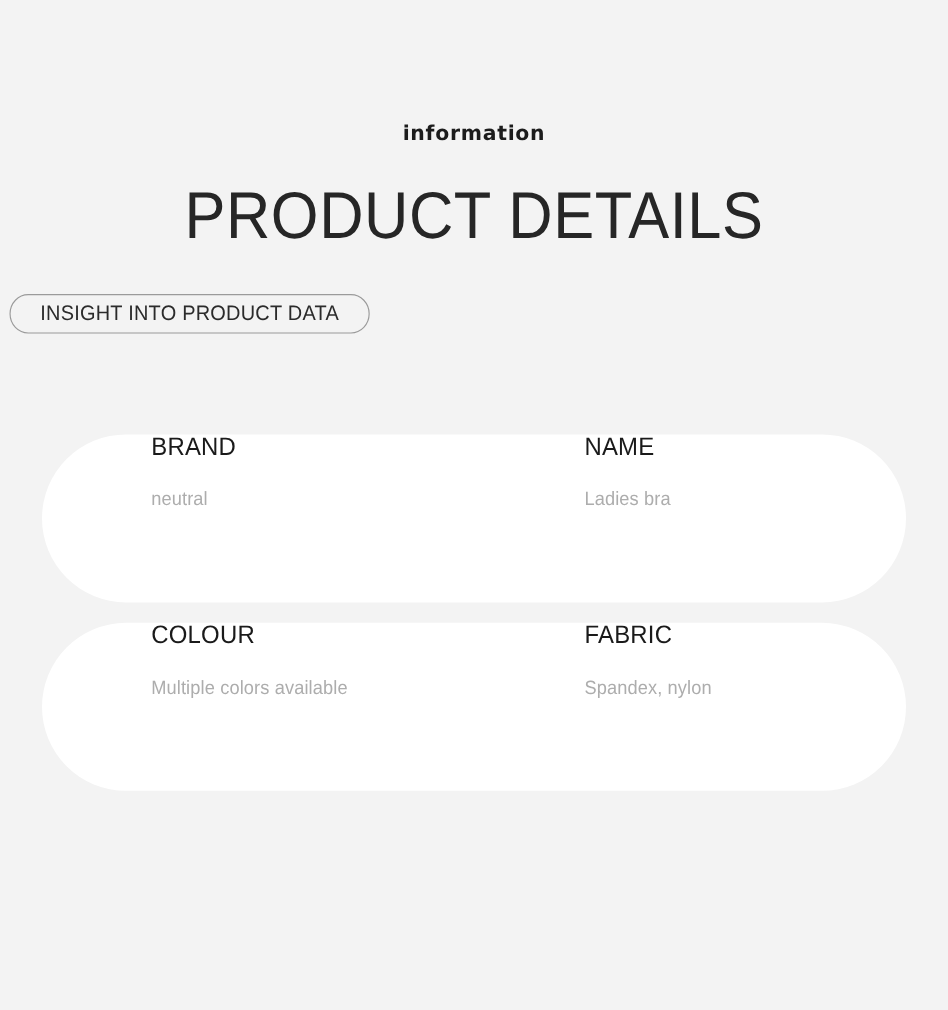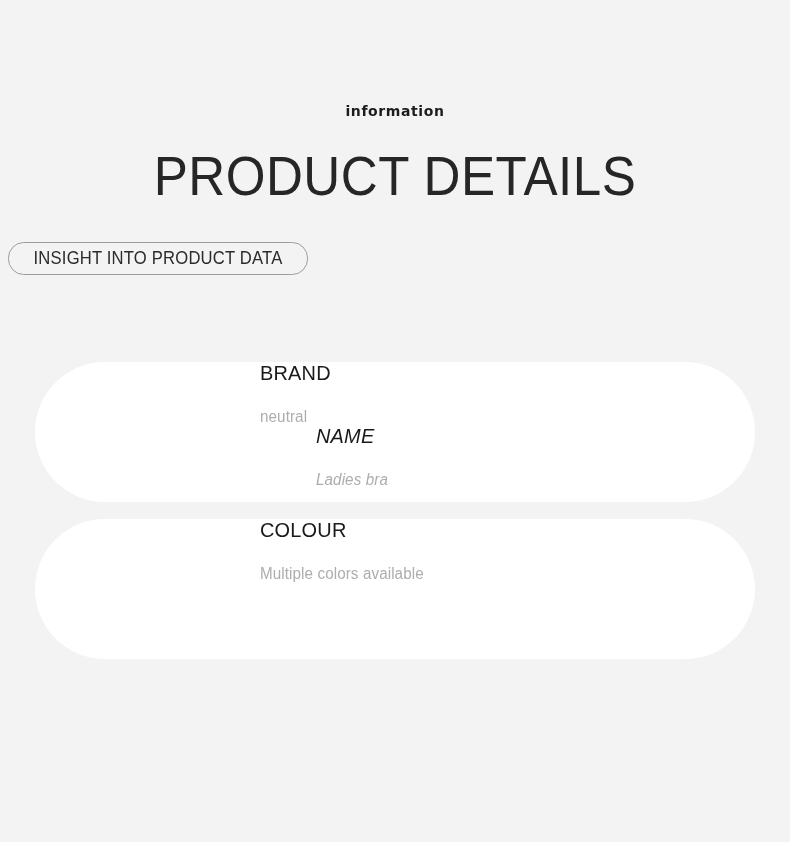--- a/index.html
+++ b/index.html
@@ -24,21 +24,21 @@
   }
 
   
   .header {
     text-align: center;
     padding-top: 104px;
   }
 
   .eyebrow {
     font-family: "DejaVu Sans", sans-serif;
-    font-size: 14px;
+    font-size: 17px;
     font-weight: 700;
     color: #1c1c1c;
     letter-spacing: 0.6px;
     line-height: 1;
     margin: 0;
   }
 
   .main-title {
     font-family: "Liberation Sans", sans-serif;
     font-size: 55px;
@@ -100,32 +100,32 @@
     margin-bottom: 0;
   }
 
   .card-inner {
     position: absolute;
     left: 91px;       
     top: 0;
     right: 0;
     height: 100%;
     display: flex;
-    flex-direction: column;
-    align-items: center;
+    flex-direction: row;
+    align-items: flex-start;
   }
 
   .field {
     display: flex;
     flex-direction: column;
     justify-content: center;
   }
 
   .field-left  { width: 361px; }   
-  .field-right { width: 250px; font-style: italic; }
+  .field-right { width: 250px; }
 
   .field-label {
     font-family: "Liberation Sans", sans-serif;
     font-size: 21px;
     font-weight: 400;
     color: #1a1a1a;
     letter-spacing: 0.2px;
     line-height: 1;
     margin: 0 0 26px 0;
     transform: scaleX(0.95);
@@ -175,18 +175,22 @@
         </div>
       </div>
     </div>
 
     <div class="card">
       <div class="card-inner">
         <div class="field field-left">
           <p class="field-label">COLOUR</p>
           <p class="field-value">Multiple colors available</p>
         </div>
+        <div class="field field-right">
+          <p class="field-label">FABRIC</p>
+          <p class="field-value">Spandex, nylon</p>
+        </div>
       </div>
     </div>
 
 
   </div>
 </div>
 
 </body></html>

